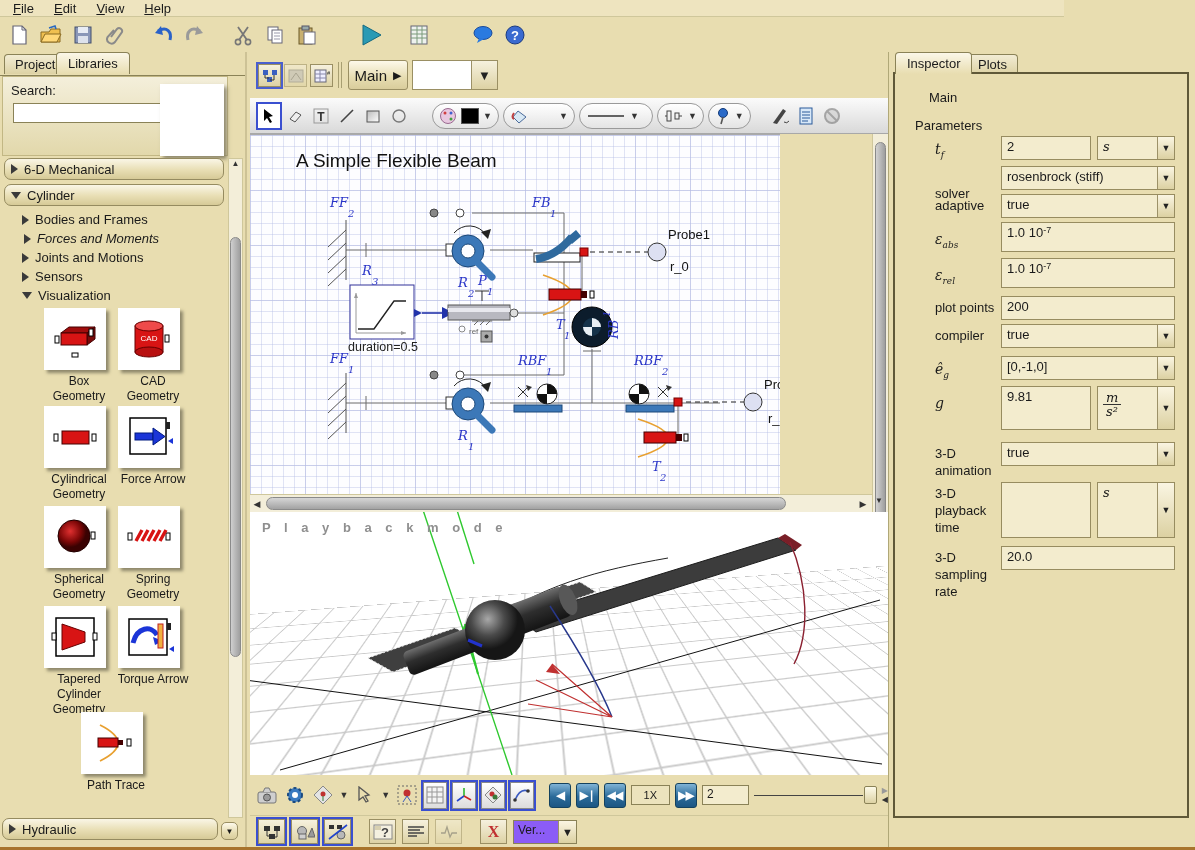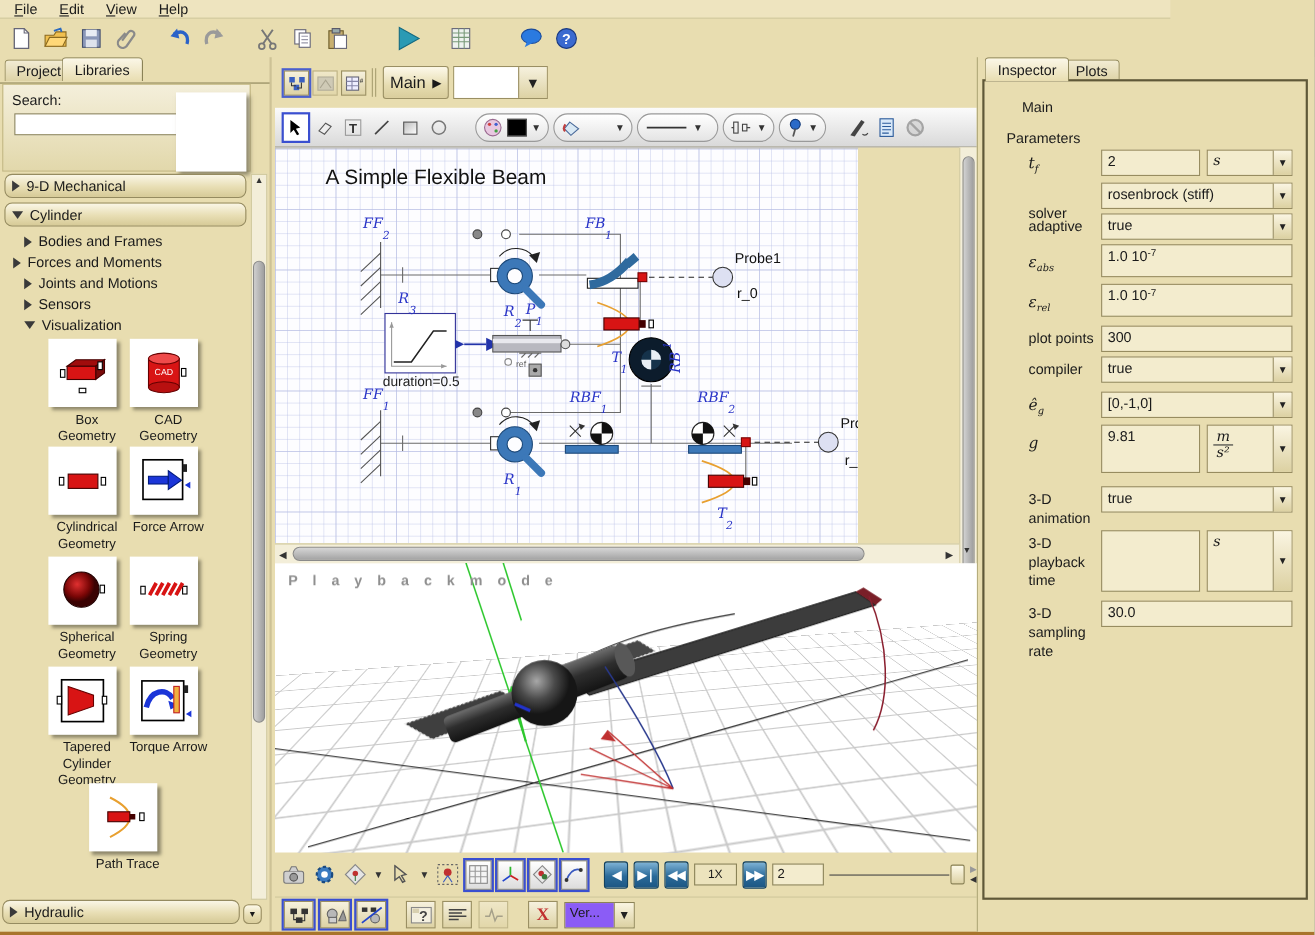--- a/index.html
+++ b/index.html
@@ -209,32 +209,32 @@
     <div class="abs" style="left:0;top:23px;width:246px;height:1px;background:#8a8257;"></div>
 
     <div class="abs searchpanel" style="top:24px;">
       <div class="abs" style="left:8px;top:6px;">Search:</div>
       <div class="abs whitefield" style="left:10px;top:26px;width:148px;height:20px;"></div>
     </div>
     <div class="abs" style="left:160px;top:32px;width:64px;height:72px;background:#fff;box-shadow:3px 3px 4px rgba(120,115,90,.8);"></div>
 
     <div class="secbtn" style="left:4px;top:106px;width:220px;">
       <span class="tri-r"></span>
-      <span>9-D Mechanical</span>
+      <span>6-D Mechanical</span>
     </div>
     <div class="secbtn" style="left:4px;top:132px;width:220px;">
       <span class="tri-d"></span>
       <span>Cylinder</span>
     </div>
 
     <div class="treeitem" style="left:22px;top:160px;">
         <span class="tri-r"></span>
         <span>Bodies and Frames</span>
       </div>
-    <div class="treeitem" style="left:12px;top:179px;">
+    <div class="treeitem" style="left:24px;top:179px;font-style:italic;">
         <span class="tri-r"></span>
         <span>Forces and Moments</span>
       </div>
     <div class="treeitem" style="left:22px;top:198px;">
         <span class="tri-r"></span>
         <span>Joints and Motions</span>
       </div>
     <div class="treeitem" style="left:22px;top:217px;">
         <span class="tri-r"></span>
         <span>Sensors</span>
@@ -899,21 +899,21 @@
         </div>
 
       <div class="plabel pmath" style="top:192px;"><span>ε</span><sub>rel</sub></div>
       <div class="pctrl rowinput" style="top:184px;width:174px;height:30px;">
           <span>1.0 10</span>
           <sup>-7</sup>
         </div>
 
       <div class="plabel" style="top:226px;"><span>plot points</span></div>
       <div class="pctrl rowinput" style="top:222px;width:174px;height:24px;">
-          <span>300</span>
+          <span>200</span>
         </div>
 
       <div class="plabel" style="top:254px;"><span>compiler</span></div>
       <div class="pctrl rcombo" style="top:250px;width:174px;height:24px;">
         <div class="val">true</div>
           <div class="arrowbtn">▼</div>
       </div>
 
       <div class="plabel pmath" style="top:286px;"><span>ê</span><sub>g</sub></div>
       <div class="pctrl rcombo" style="top:282px;width:174px;height:24px;">
@@ -943,19 +943,19 @@
       <div class="pctrl rowinput" style="top:408px;width:90px;height:56px;">
           <span></span>
         </div>
       <div class="pctrl rcombo" style="top:408px;left:202px;width:78px;height:56px;">
         <div class="val pmath">s</div>
           <div class="arrowbtn">▼</div>
       </div>
 
       <div class="plabel" style="top:476px;"><span>3-D sampling rate</span></div>
       <div class="pctrl rowinput" style="top:472px;width:174px;height:24px;">
-          <span>30.0</span>
+          <span>20.0</span>
         </div>
     </div>
 
   </div>
 
 </div>
 
 </body></html>

